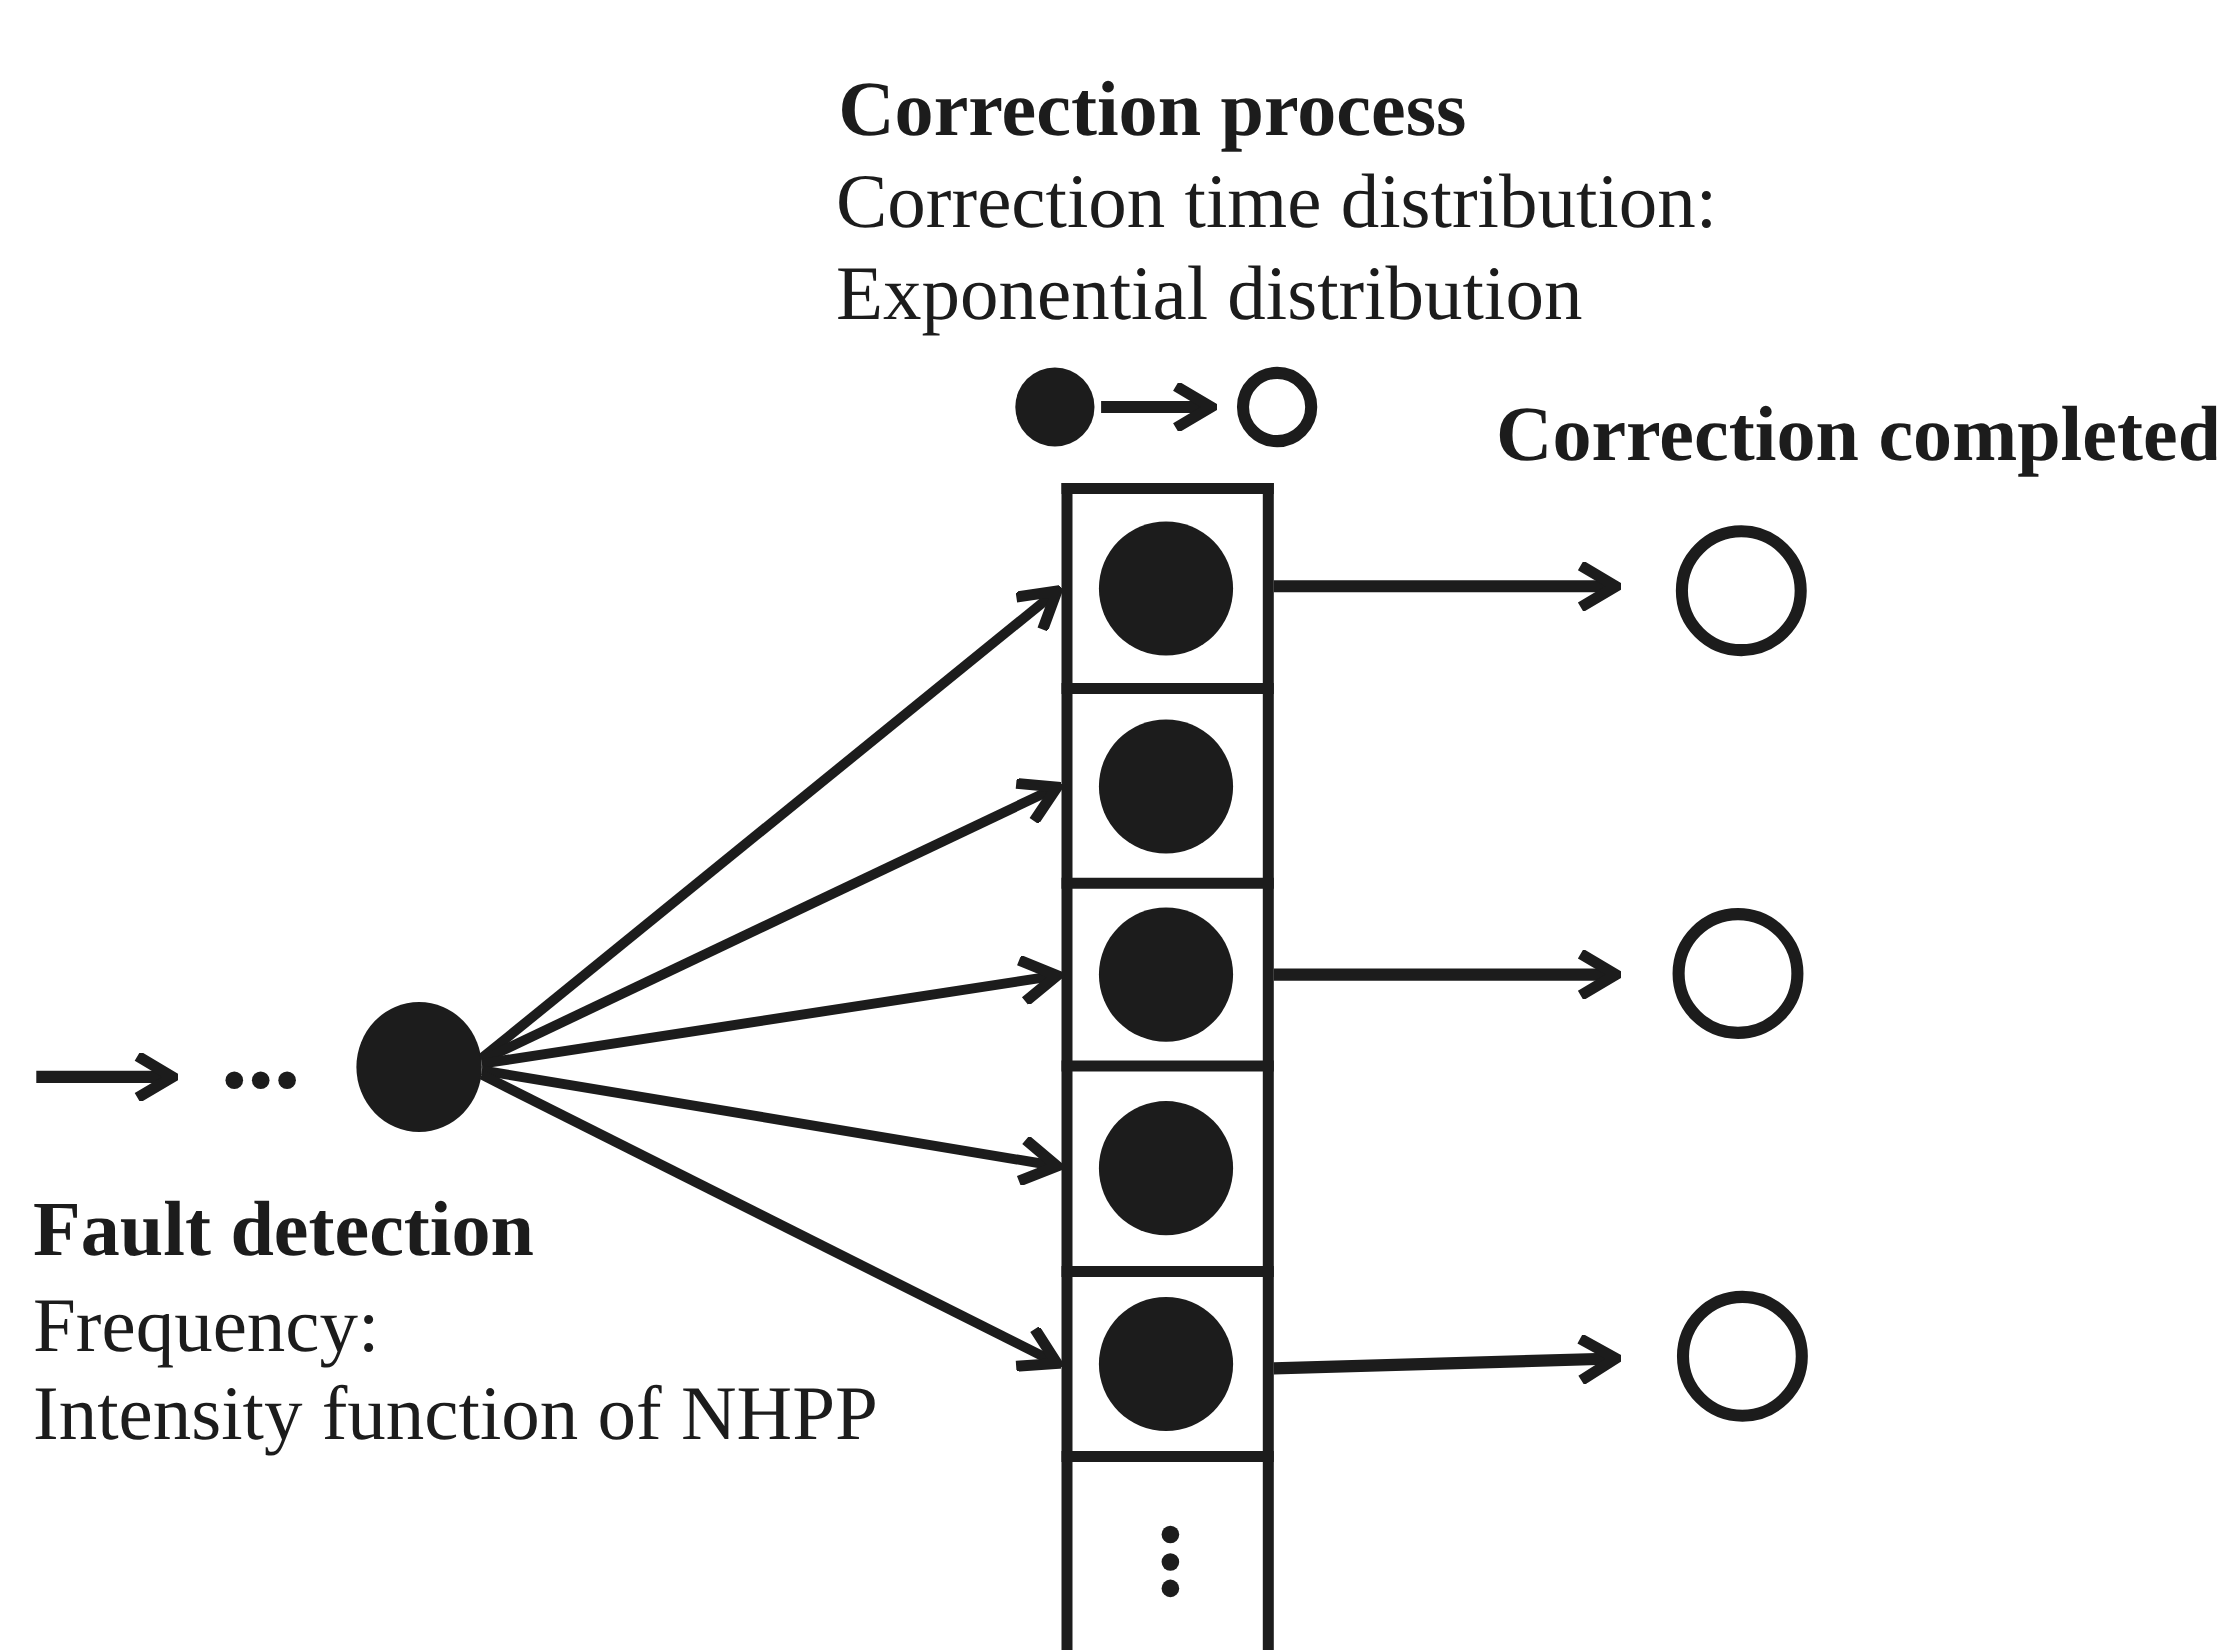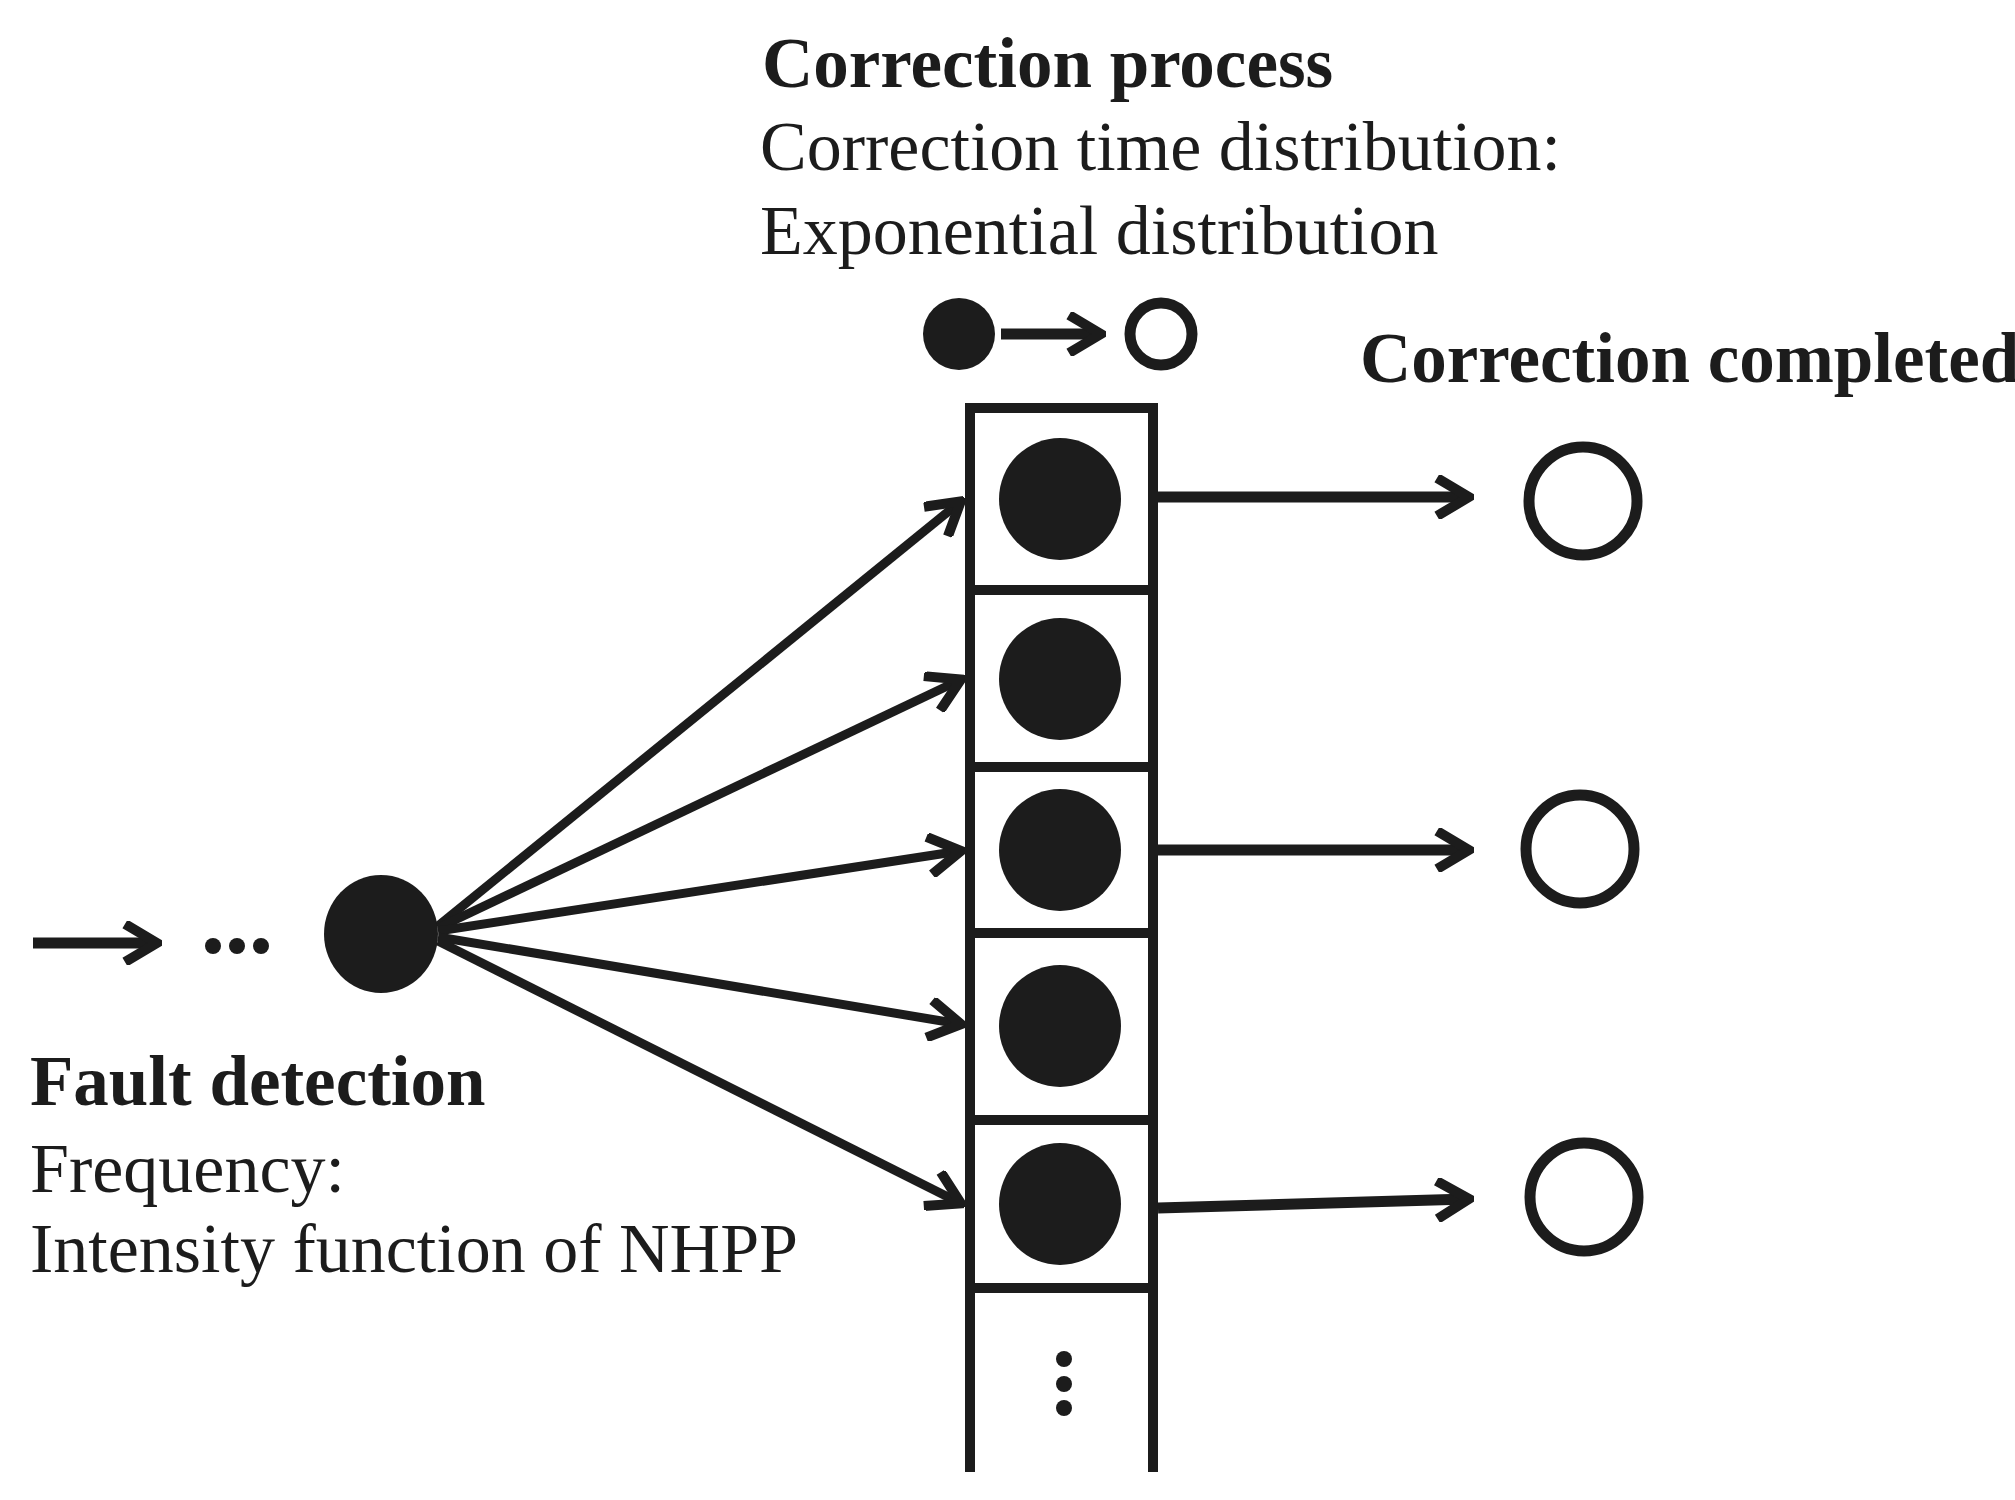--- a/index.html
+++ b/index.html
@@ -3,21 +3,21 @@
 <meta charset="utf-8">
 <style>
   :root { --ink: #1c1c1c; --bg: #ffffff; }
   html, body {
     margin: 0; padding: 0;
     background: var(--bg);
     width: 2015px; height: 1500px;
     overflow: hidden;
     font-family: "Liberation Serif", "DejaVu Serif", serif;
   }
-  .stage { position: relative; width: 2015px; height: 1428px; background: var(--bg); }
+  .stage { position: relative; width: 2015px; height: 1428px; background: var(--bg); margin-top: 36px; }
   svg { display: block; }
   text {
     fill: var(--ink);
     font-family: "Liberation Serif", "DejaVu Serif", serif;
   }
   .h-bold { font-weight: bold; font-size: 71px; }
   .h-reg  { font-weight: normal; font-size: 70px; }
   .stroke-ink { stroke: var(--ink); fill: none; }
   .fill-ink   { fill: var(--ink); stroke: none; }
   .open-node  { fill: var(--bg); stroke: var(--ink); stroke-width: 11; }

